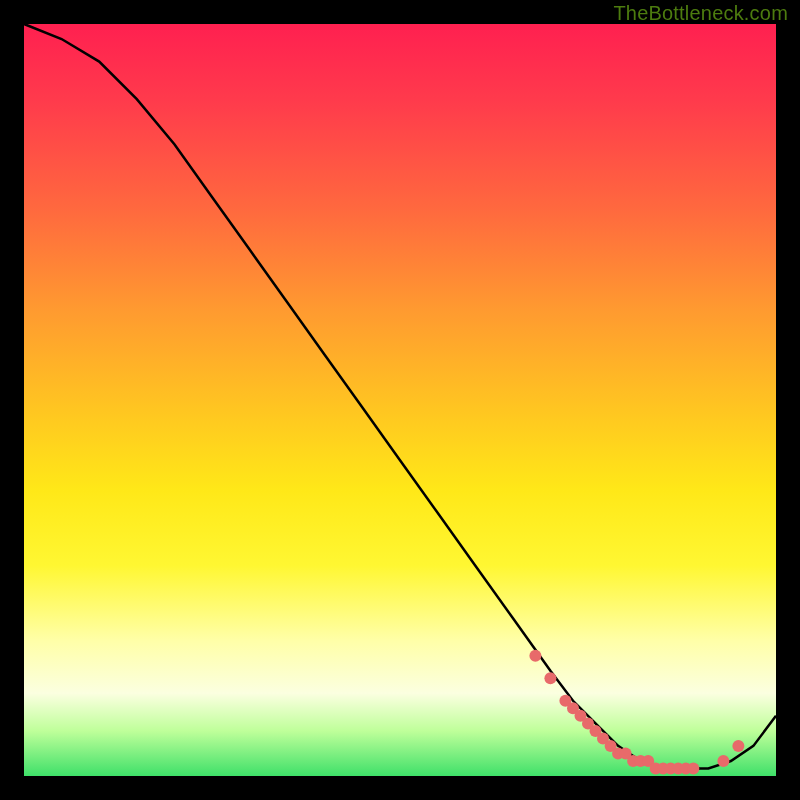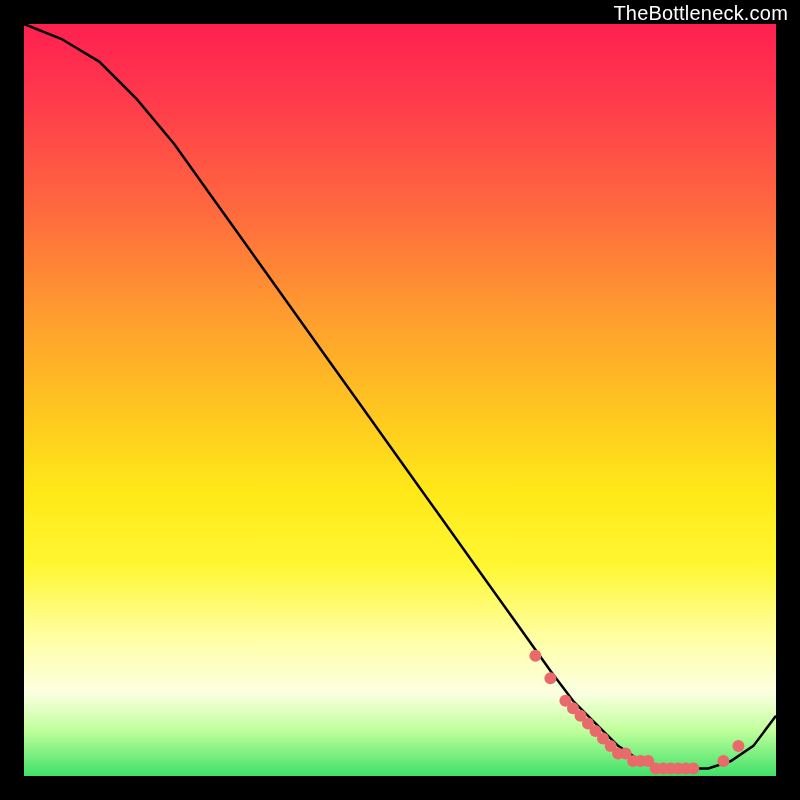--- a/index.html
+++ b/index.html
@@ -45,21 +45,21 @@
     top: 0;
     left: 0;
     width: 752px;
     height: 752px;
     overflow: visible;
   }
   .watermark {
     position: absolute;
     top: 2px;
     right: 12px;
-    color: #ffffff;
+    color: #4d7c0f;
     font-size: 20px;
     letter-spacing: 0.2px;
     user-select: none;
   }
 </style>
 </head>
 <body>
 
 <div class="frame">
   <div class="watermark">TheBottleneck.com</div>

